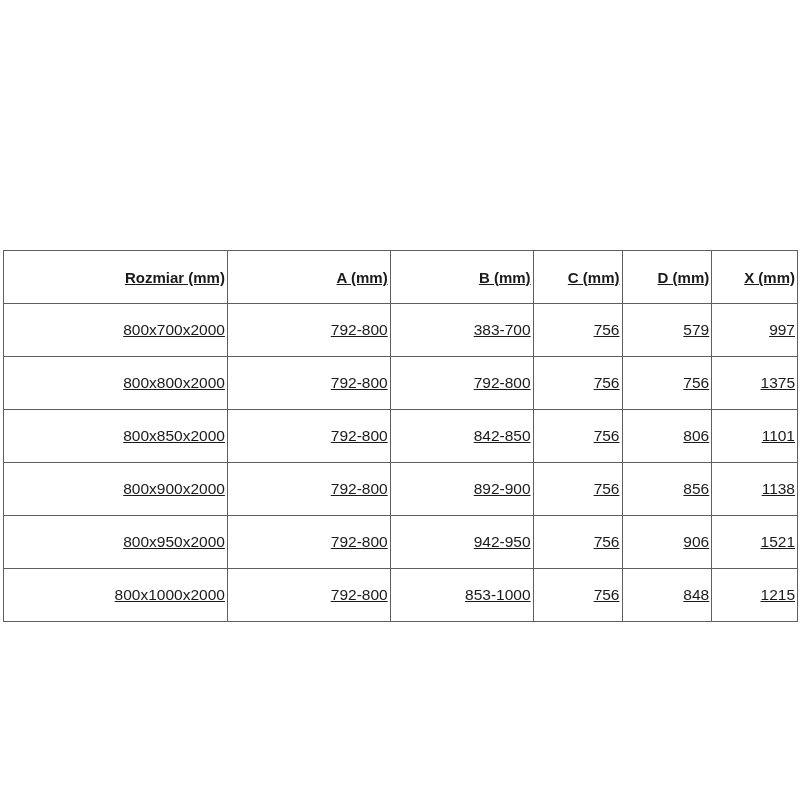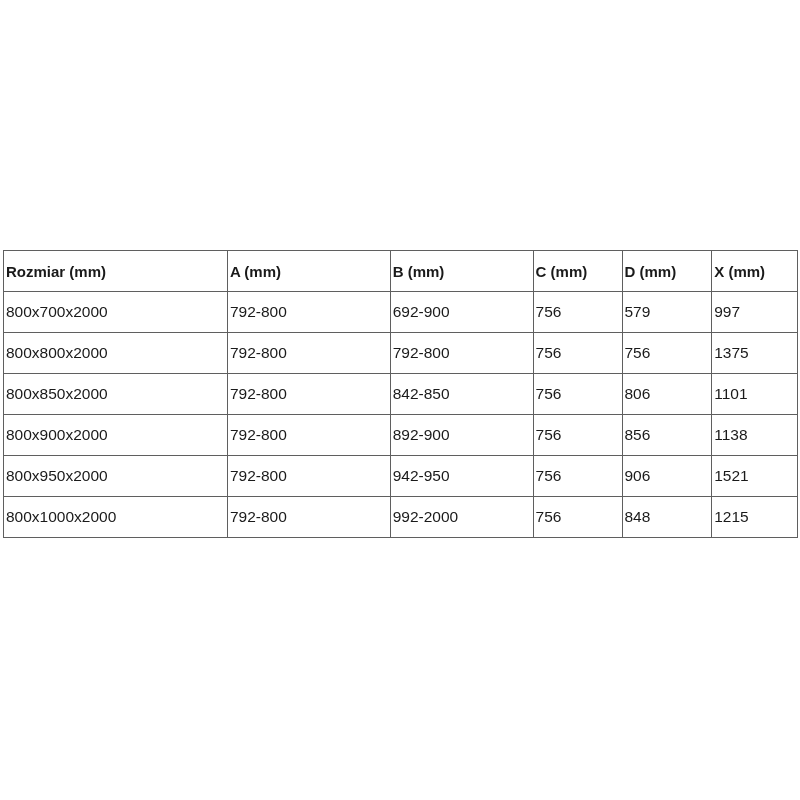--- a/index.html
+++ b/index.html
@@ -25,28 +25,29 @@
   }
   table.dim-table {
     width: 100%;
     border-collapse: collapse;
     table-layout: fixed;
   }
   table.dim-table th,
   table.dim-table td {
     border: 1px solid var(--border, #5f5f5f);
     height: 36px;
-    padding: 2px 2px;
-    text-align: left;
+    padding: 8px 2px;
+    text-align: right;
     vertical-align: middle;
     color: var(--text, #1a1a1a);
     font-size: 15.5px;
     font-weight: 400;
     overflow: hidden;
     white-space: nowrap;
+    text-decoration: underline;
   }
   table.dim-table th {
     font-weight: 700;
     font-size: 15px;
   }
 </style>
 </head>
 <body>
 
 <div class="canvas">
@@ -67,21 +68,21 @@
           <th>B (mm)</th>
           <th>C (mm)</th>
           <th>D (mm)</th>
           <th>X (mm)</th>
         </tr>
       </thead>
       <tbody>
         <tr>
           <td>800x700x2000</td>
           <td>792-800</td>
-          <td>692-900</td>
+          <td>383-700</td>
           <td>756</td>
           <td>579</td>
           <td>997</td>
         </tr>
         <tr>
           <td>800x800x2000</td>
           <td>792-800</td>
           <td>792-800</td>
           <td>756</td>
           <td>756</td>
@@ -107,21 +108,21 @@
           <td>800x950x2000</td>
           <td>792-800</td>
           <td>942-950</td>
           <td>756</td>
           <td>906</td>
           <td>1521</td>
         </tr>
         <tr>
           <td>800x1000x2000</td>
           <td>792-800</td>
-          <td>992-2000</td>
+          <td>853-1000</td>
           <td>756</td>
           <td>848</td>
           <td>1215</td>
         </tr>
       </tbody>
     </table>
   </div>
 </div>
 
 </body></html>

